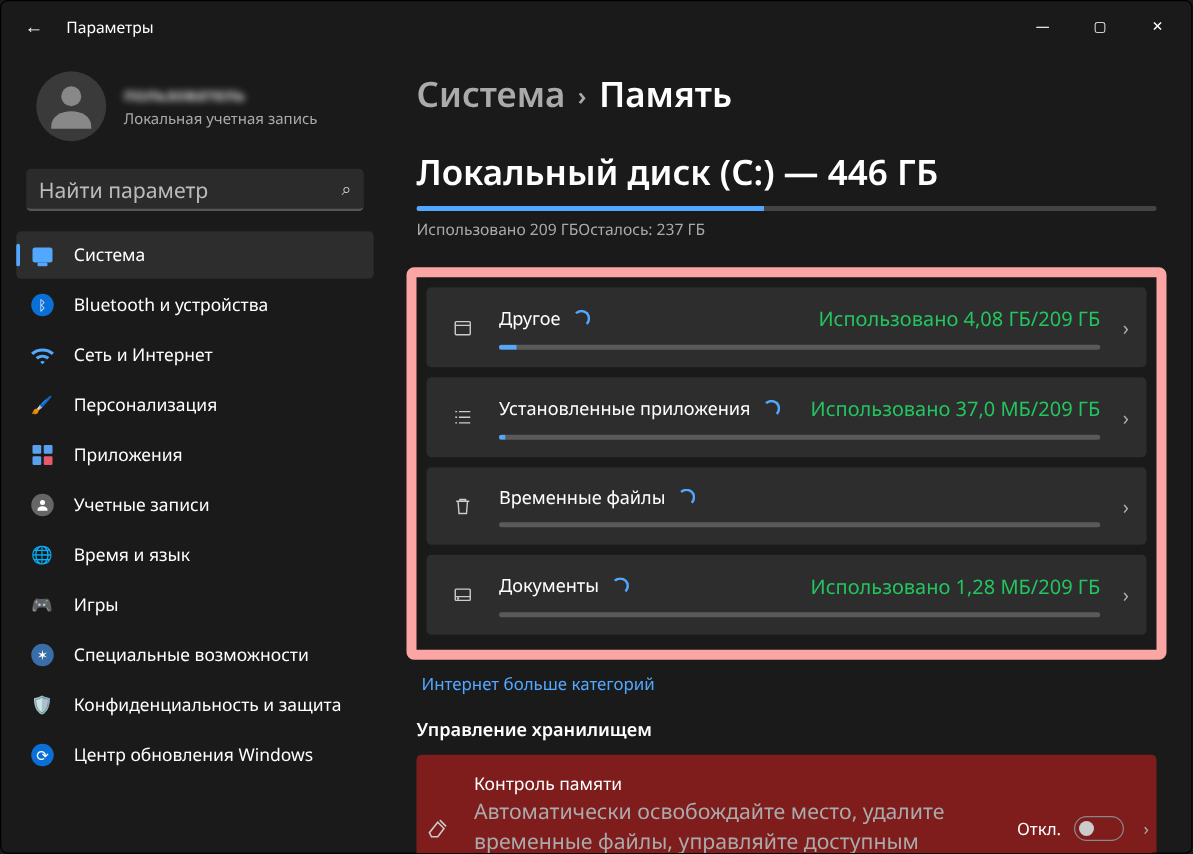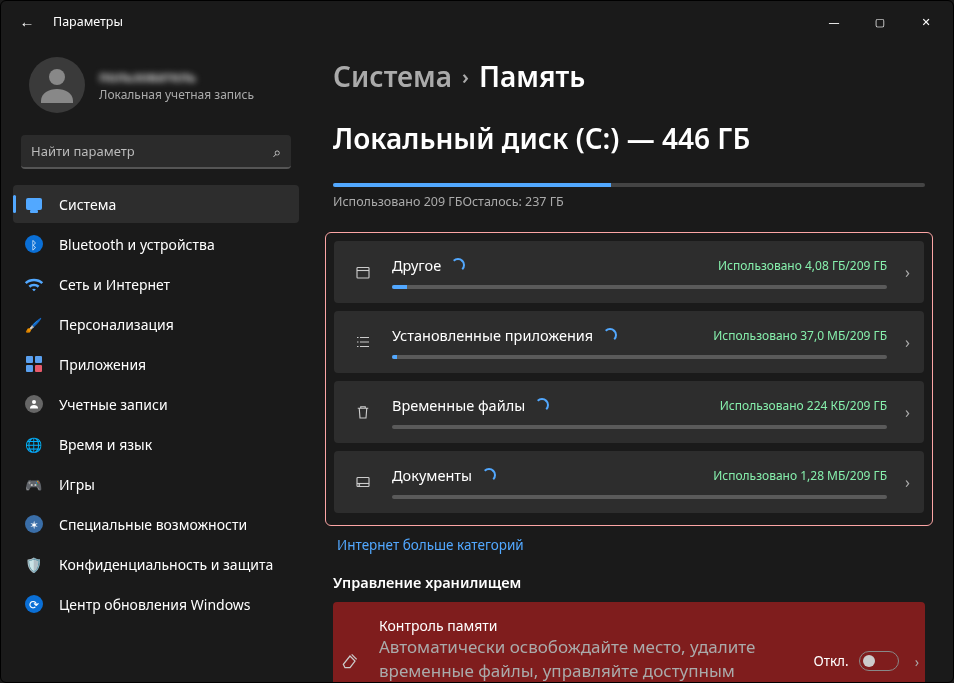--- a/index.html
+++ b/index.html
@@ -65,21 +65,21 @@
   .search {
     margin: 6px 8px 16px 8px;
     height: 34px;
     background: #2b2b2b;
     border-bottom: 2px solid #555;
     border-radius: 4px;
     display: flex;
     align-items: center;
     padding: 0 10px;
   }
-  .search span.ph { color: #bbb; font-size: 13px; flex: 1; }
+  .search span.ph { color: #bbb; font-size: 17px; flex: 1; }
   .search .sicon { font-size: 14px; color: #ccc; }
   .nav { display: flex; flex-direction: column; gap: 2px; }
   .nav-item {
     height: 38px;
     display: flex;
     align-items: center;
     border-radius: 4px;
     padding-left: 10px;
     font-size: 14px;
     cursor: pointer;
@@ -125,30 +125,30 @@
   .breadcrumb {
     font-size: 28px;
     font-weight: 600;
     display: flex;
     align-items: center;
     gap: 10px;
     margin-bottom: 24px;
   }
   .breadcrumb .parent { color: #aaa; cursor: pointer; }
   .breadcrumb .chev { color: #aaa; font-size: 20px; }
-  .disk-title { font-size: 28px; font-weight: 600; margin-bottom: 26px; }
+  .disk-title { font-size: 28px; font-weight: 600; margin-bottom: 8px; }
   .disk-bar { height: 4px; background: #444; border-radius: 2px; overflow: hidden; }
   .disk-bar .fill { height: 100%; background: #52a8ff; width: 47%; }
   .disk-meta {
     display: flex; justify-content: flex-start;
     font-size: 12.5px; color: #aaa;
     margin-top: 6px; margin-bottom: 22px;
   }
   .highlight-box {
-    border: 1px solid #fca5a5;
+    border: 8px solid #fca5a5;
     border-radius: 6px;
     padding: 8px 8px 4px 8px;
     margin: 0 -8px;
   }
   .cat {
     background: #2d2d2d;
     border-radius: 4px;
     padding: 14px 14px 14px 18px;
     margin-bottom: 8px;
     display: flex;
@@ -160,21 +160,21 @@
   .cat-body { flex: 1; }
   .cat-head { display: flex; align-items: center; gap: 10px; }
   .cat-name { font-size: 14.5px; }
   .spinner {
     width: 14px; height: 14px;
     border: 2px solid transparent;
     border-top-color: #52a8ff;
     border-right-color: #52a8ff;
     border-radius: 50%;
   }
-  .cat-usage { margin-left: auto; font-size: 12px; color: #86efac; }
+  .cat-usage { margin-left: auto; font-size: 16px; color: #22c55e; }
   .cat-bar { height: 4px; background: #5a5a5a; border-radius: 2px; margin-top: 10px; overflow: hidden; }
   .cat-bar .f { height: 100%; background: #52a8ff; }
   .cat-chev { color: #aaa; font-size: 16px; }
   .show-more { color: #52a8ff; font-size: 13.5px; padding: 10px 4px 18px 4px; cursor: pointer; }
   .section-title { font-size: 14.5px; font-weight: 600; margin-bottom: 10px; }
   .storage-mgmt {
     background: #7f1d1d;
     border-radius: 4px;
     padding: 14px 6px;
     display: flex;
@@ -367,21 +367,20 @@
       <div class="cat">
         <div class="cat-icon">
             <svg width="18" height="18" viewBox="0 0 24 24" fill="none" stroke="#ccc" stroke-width="1.5">
               <path d="M5 7h14M9 7V5h6v2M7 7l1 13h8l1-13"></path>
             </svg>
           </div>
         <div class="cat-body">
           <div class="cat-head">
             <span class="cat-name">Временные файлы</span>
             <span class="spinner"></span>
-            <span class="cat-usage">Использовано 224 КБ/209 ГБ</span>
           </div>
           <div class="cat-bar">
               <div class="f" style="width:0%"></div>
             </div>
         </div>
         <div class="cat-chev">›</div>
       </div>
 
       <div class="cat">
         <div class="cat-icon">

